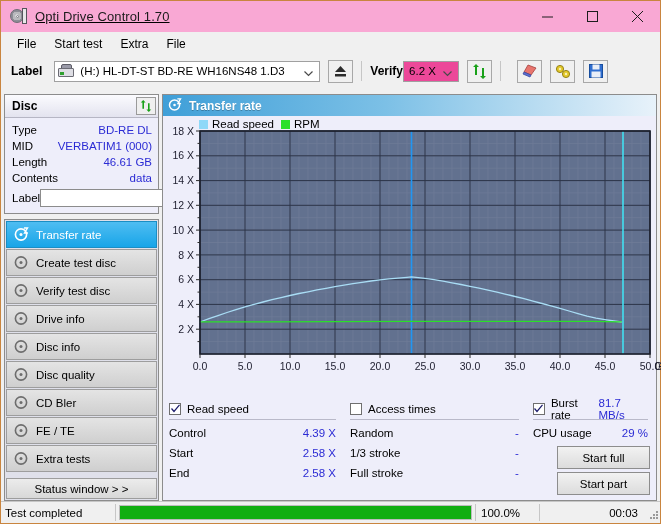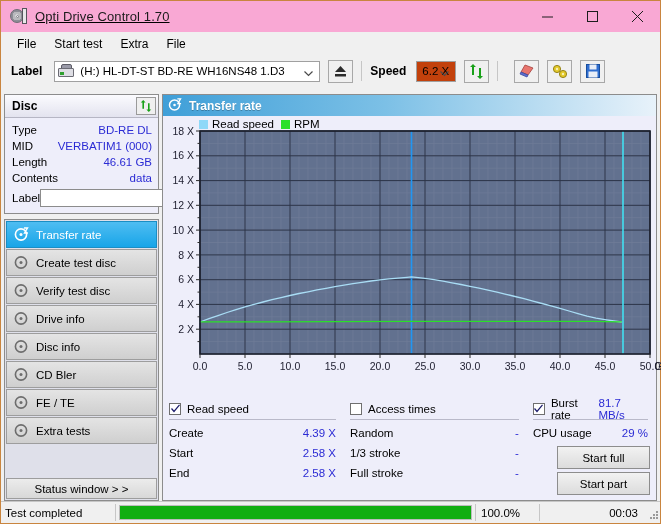--- a/index.html
+++ b/index.html
@@ -70,21 +70,21 @@
   .drv-ico .top{position:absolute;left:3px;top:0px;width:11px;height:7px;background:#9a9aa8;border:1px solid #5c5c66;box-sizing:border-box;border-radius:2px;}
   .drv-ico .grn{position:absolute;left:2px;top:8px;width:4px;height:3px;background:#2fa02f;}
   .combo-text{font-size:11.5px;color:#000;white-space:nowrap;overflow:hidden;}
   .combo-arrow{position:absolute;right:6px;top:5px;}
   .tb-btn{
     width:25px;height:23px;margin-left:8px;background:#f0f0f0;border:1px solid #a8a8a8;
     display:flex;align-items:center;justify-content:center;box-sizing:border-box;
   }
   .sep{width:1px;height:20px;background:#c6c6c6;margin:0 8px;}
   .speed-combo{
-    margin-left:10px;width:40px;height:21px;background:#c2410c;border:1px solid #a0a0a0;
+    width:56px;height:21px;background:#ec4899;border:1px solid #a0a0a0;
     display:flex;align-items:center;position:relative;box-sizing:border-box;
   }
   .speed-combo .combo-text{margin-left:5px;}
   
   .body-area{flex:1 1 auto;display:flex;position:relative;padding:7px 3px 0 3px;}
   
   .leftcol{width:155px;flex:0 0 155px;display:flex;flex-direction:column;}
   .disc-panel{
     border:1px solid #8c8c8c;background:#eeeefa;box-sizing:border-box;
   }
@@ -234,21 +234,21 @@
 
     <div class="tb-btn">
       <svg width="15" height="13" viewBox="0 0 15 13">
         <polygon points="7.5,1 13,7 2,7" fill="#2c2c2c"></polygon>
         <rect x="2" y="9" width="11" height="2.5" fill="#2c2c2c"></rect>
       </svg>
     </div>
 
     <div class="sep"></div>
 
-    <div class="lbl-bold">Speed</div>
+    <div class="lbl-bold">Verify</div>
     <div class="speed-combo">
       <div class="combo-text">6.2 X</div>
       <div class="combo-arrow">
         <svg width="9" height="6" viewBox="0 0 9 6">
             <polyline points="0.5,0.5 4.5,4.5 8.5,0.5" fill="none" stroke="#4a4a4a" stroke-width="1.2"></polyline>
           </svg>
       </div>
     </div>
 
     <div class="tb-btn">
@@ -366,20 +366,29 @@
           <span>Drive info</span>
         </div>
         <div class="nav-item">
           <span class="nav-ico">
             <svg width="15" height="15" viewBox="0 0 15 15">
               <circle cx="7" cy="7.5" r="5.6" fill="none" stroke="#6d6d6d" stroke-width="1.6"></circle>
               <circle cx="7" cy="7.5" r="1.5" fill="#6d6d6d"></circle>
             </svg>
           </span>
           <span>Disc info</span>
+        </div>
+        <div class="nav-item">
+          <span class="nav-ico">
+            <svg width="15" height="15" viewBox="0 0 15 15">
+              <circle cx="7" cy="7.5" r="5.6" fill="none" stroke="#6d6d6d" stroke-width="1.6"></circle>
+              <circle cx="7" cy="7.5" r="1.5" fill="#6d6d6d"></circle>
+            </svg>
+          </span>
+          <span>Disc quality</span>
         </div>
         <div class="nav-item">
           <span class="nav-ico">
             <svg width="15" height="15" viewBox="0 0 15 15">
               <circle cx="7" cy="7.5" r="5.6" fill="none" stroke="#6d6d6d" stroke-width="1.6"></circle>
               <circle cx="7" cy="7.5" r="1.5" fill="#6d6d6d"></circle>
             </svg>
           </span>
           <span>CD Bler</span>
         </div>
@@ -583,21 +592,21 @@
               <div class="chk-row">
                 <span class="chk">
                   <svg width="9" height="9" viewBox="0 0 9 9">
                       <polyline points="0.5,4.5 3,7.5 8.5,0.8" fill="none" stroke="#1b1b6b" stroke-width="1.2"></polyline>
                     </svg>
                 </span>
                 <span>Read speed</span>
               </div>
               <div class="hr"></div>
               <div class="srow">
-                <span class="k">Create</span>
+                <span class="k">Control</span>
                 <span class="v">4.39 X</span>
               </div>
               <div class="srow">
                 <span class="k">Start</span>
                 <span class="v">2.58 X</span>
               </div>
               <div class="srow">
                 <span class="k">End</span>
                 <span class="v">2.58 X</span>
               </div>

